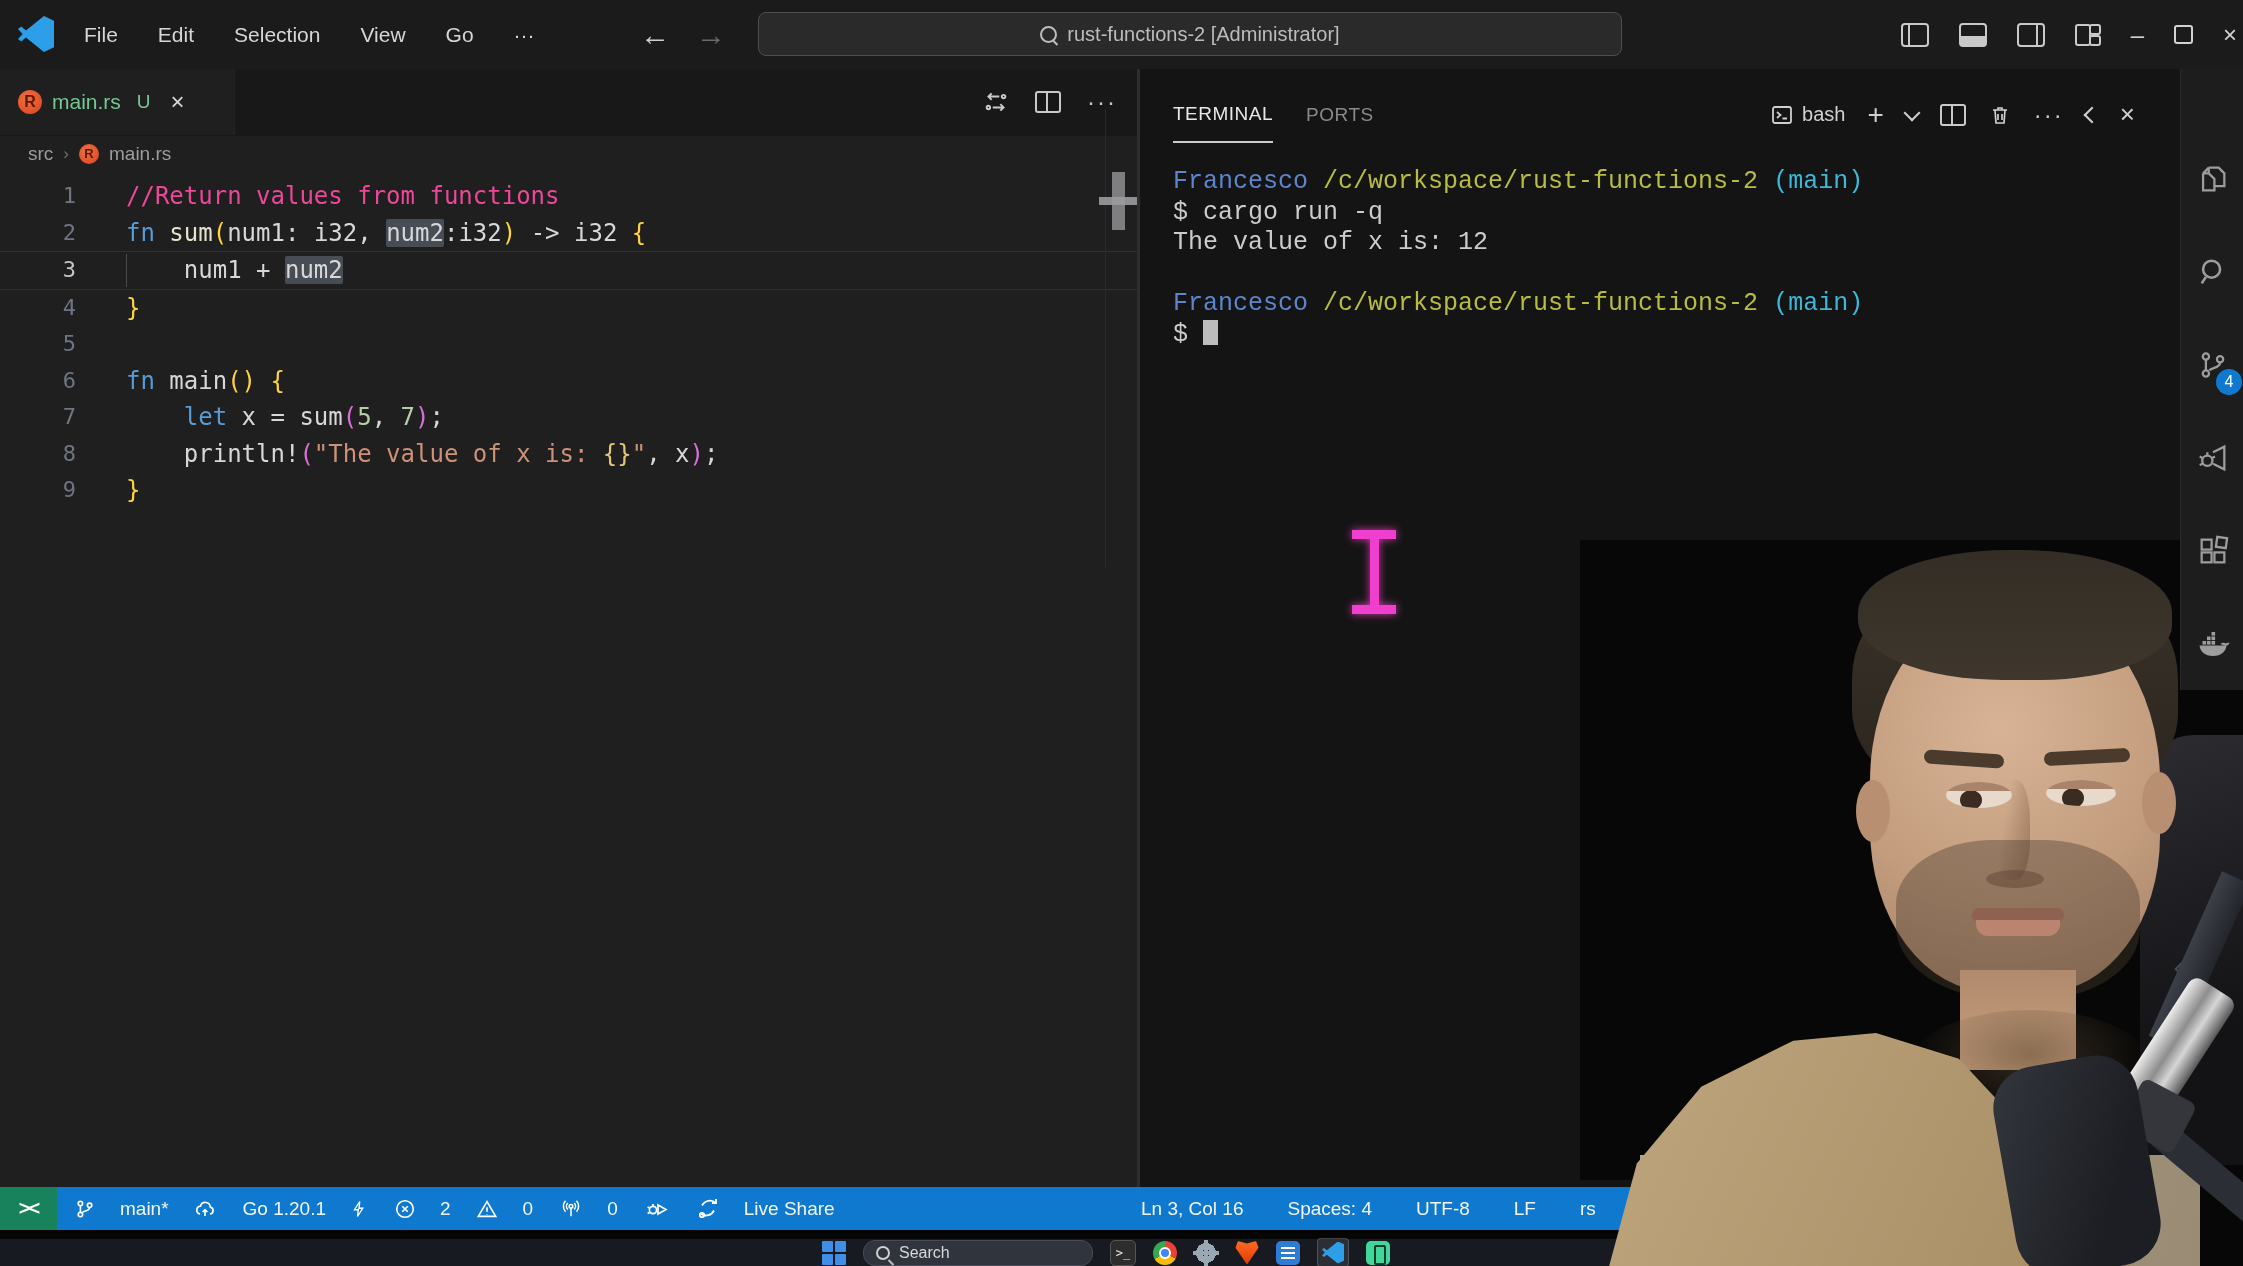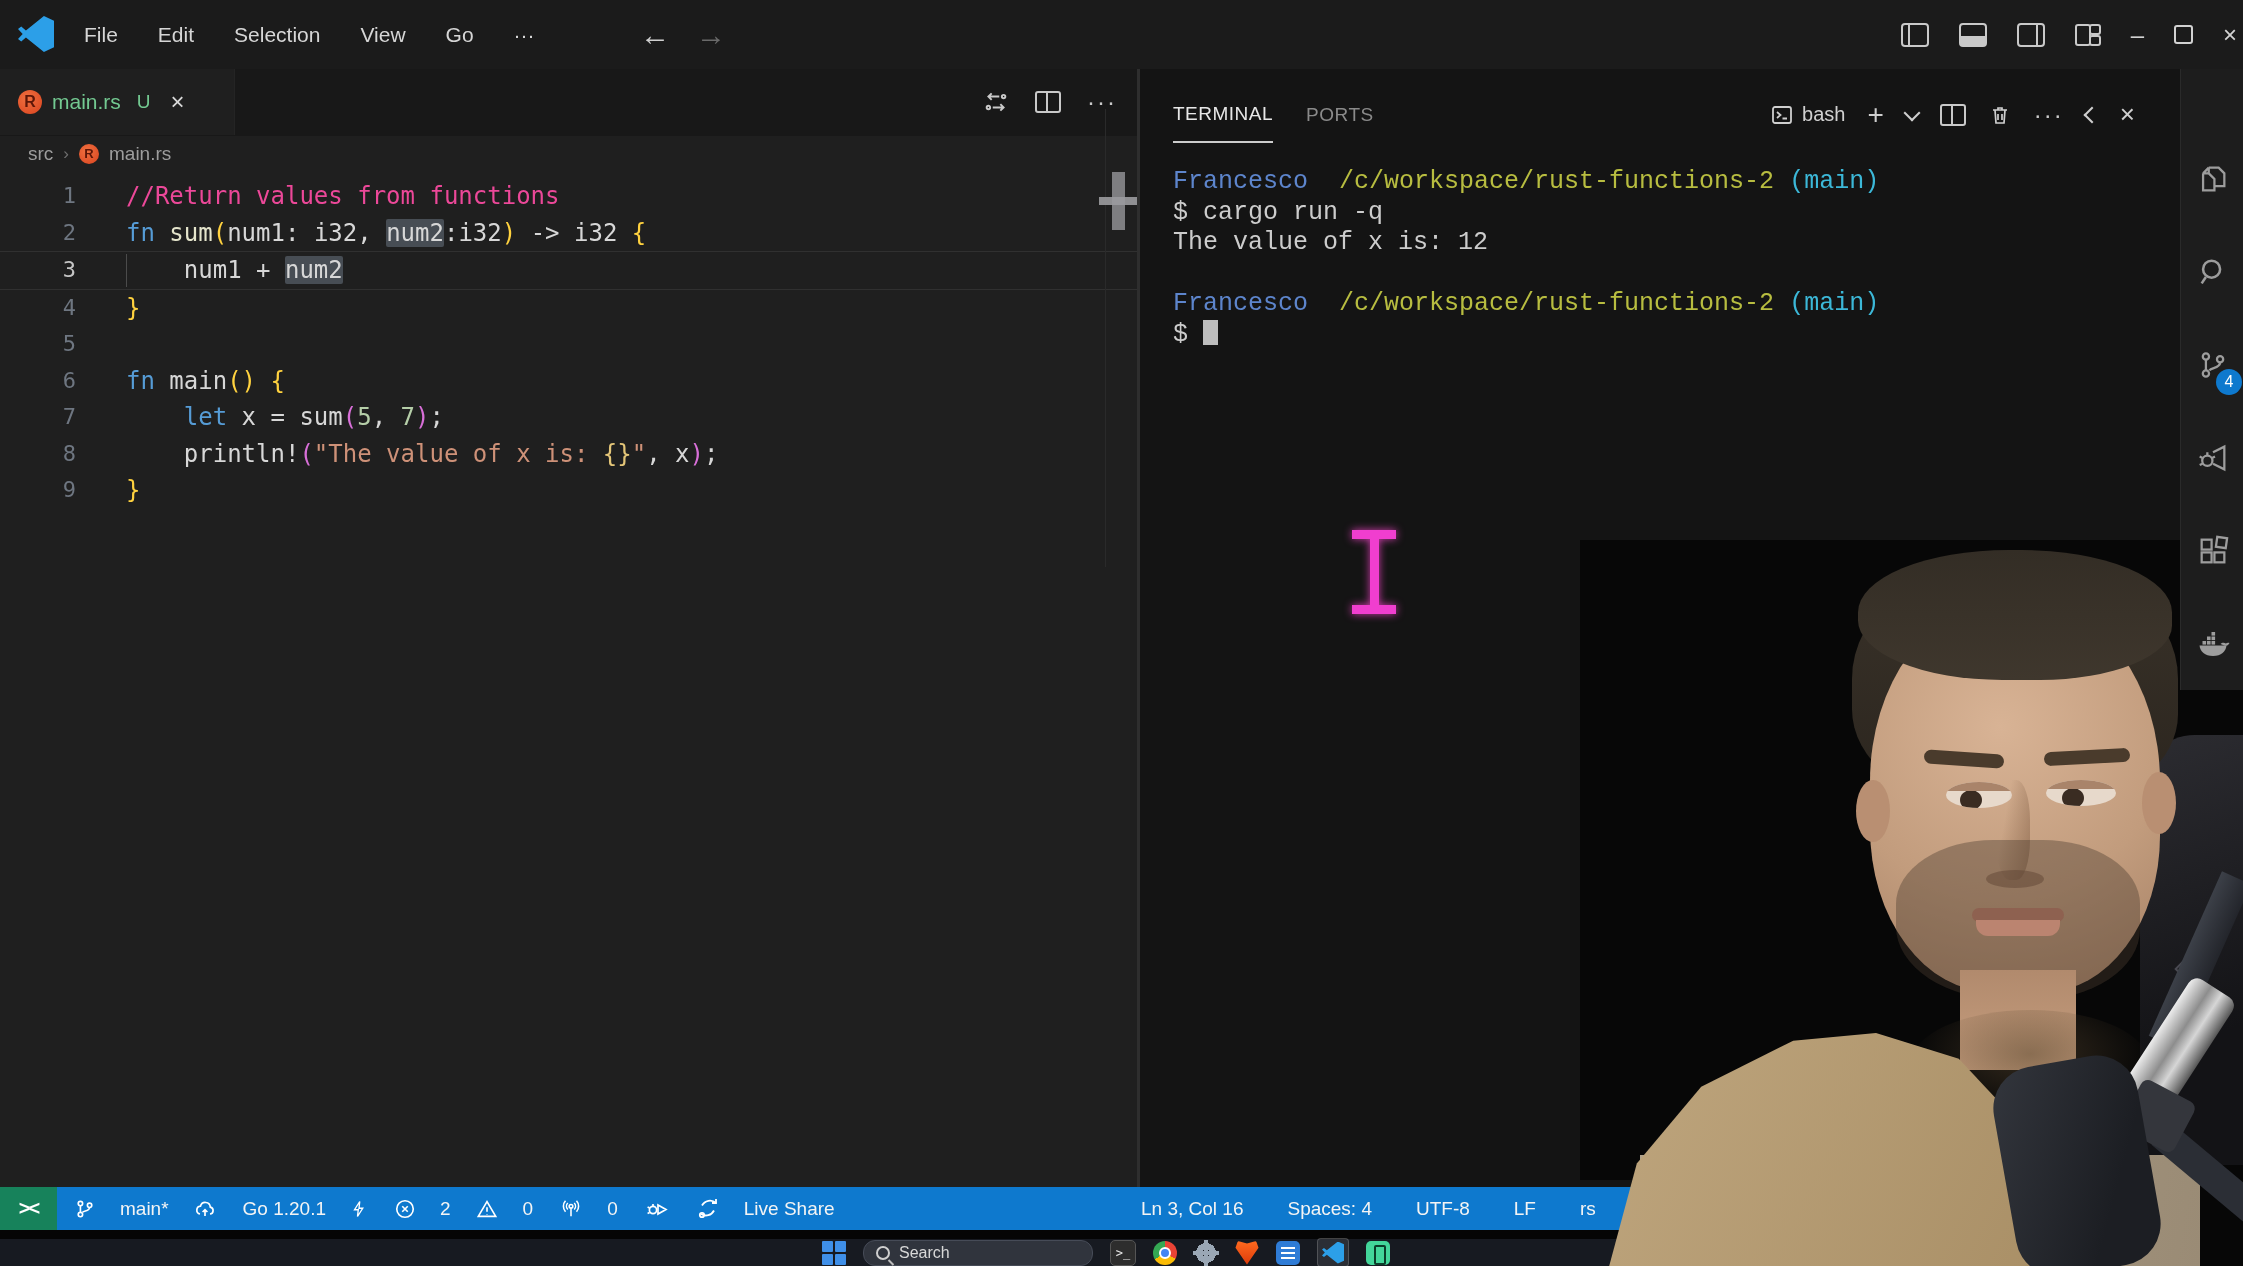--- a/index.html
+++ b/index.html
@@ -73,21 +73,21 @@
   .ptab.active{color:#e7e7e7;border-bottom:2px solid #cccccc;}
   .panel-actions{position:absolute;right:45px;top:0;height:67px;display:flex;align-items:center;gap:22px;color:#cfcfcf;}
   .bash-chip{display:flex;align-items:center;gap:8px;font-size:20px;color:#d0d0d0;}
   .chev{width:10px;height:10px;border-right:2px solid #cfcfcf;border-bottom:2px solid #cfcfcf;display:inline-block;}
   .chev.down{transform:rotate(45deg);margin-top:-4px;}
   .chev.left{transform:rotate(135deg);}
   .plus{font-size:28px;line-height:20px;}
   .xclose{font-size:26px;}
   .term-body{position:absolute;left:0;top:67px;right:0;bottom:0;padding:31px 0 0 33px;}
   .trow{height:30.6px;line-height:30.6px;white-space:pre;font-family:"Liberation Mono",monospace;font-size:25px;}
-  .t-fg{color:#cccccc;} .t-user{color:#5d85cc;text-align:center;} .t-path{color:#b8bd40;margin-left:16px;} .t-branch{color:#3cb8d8;}
+  .t-fg{color:#cccccc;} .t-user{color:#5d85cc;text-align:center;} .t-path{color:#b8bd40;} .t-branch{color:#3cb8d8;}
   .t-cursor{display:inline-block;width:15px;height:25px;background:#bdbdbd;vertical-align:-4px;}
   
   .activitybar{position:absolute;left:2180px;top:0;width:63px;height:1118px;background:#1d1d1d;border-left:1px solid #2a2a2a;}
   .ab-item{position:absolute;left:0;width:63px;height:64px;display:flex;align-items:center;justify-content:center;color:#9d9d9d;}
   .ab-badge{position:absolute;right:2px;bottom:2px;min-width:26px;height:26px;border-radius:13px;background:#0e79ce;
     color:#fff;font-size:16px;display:flex;align-items:center;justify-content:center;font-family:"Liberation Sans",sans-serif;}
   
   .statusbar{position:absolute;left:0;top:1187px;width:2243px;height:43px;background:#0e79ce;color:#f4f4f4;font-size:19px;}
   .remote{position:absolute;left:0;top:0;width:57px;height:43px;background:#17825b;display:flex;align-items:center;justify-content:center;
     font-weight:bold;font-size:20px;letter-spacing:-2px;color:#fff;}
@@ -178,20 +178,24 @@
       <div class="menu-item">Edit</div>
       <div class="menu-item">Selection</div>
       <div class="menu-item">View</div>
       <div class="menu-item">Go</div>
       <div class="menu-item">···</div>
     </div>
     <div class="nav-arrows">
       <span class="arrow-back">←</span>
       <span class="arrow-fwd">→</span>
     </div>
+    <div class="search-box">
+      <span class="lens"></span>
+      <span>rust-functions-2 [Administrator]</span>
+    </div>
     <div class="win-icons">
       <span class="lay-ic left"></span>
       <span class="lay-ic bottom"></span>
       <span class="lay-ic right"></span>
       <span class="lay-ic grid">
         <i style="left:0;top:0;width:12px;height:18px;"></i>
         <i style="left:14px;top:0;width:8px;height:7px;"></i>
         <i style="left:14px;top:11px;width:8px;height:7px;"></i>
       </span>
       <span class="win-btn">–</span>

